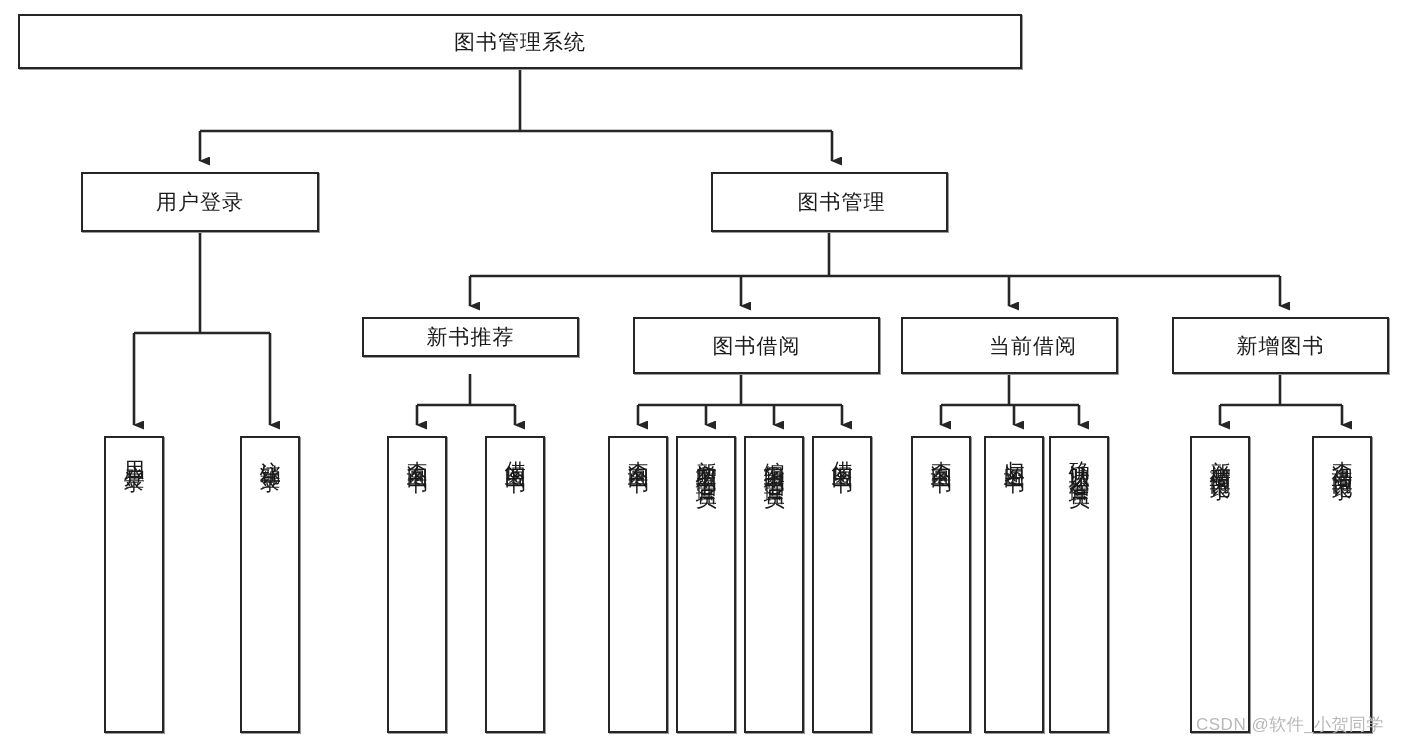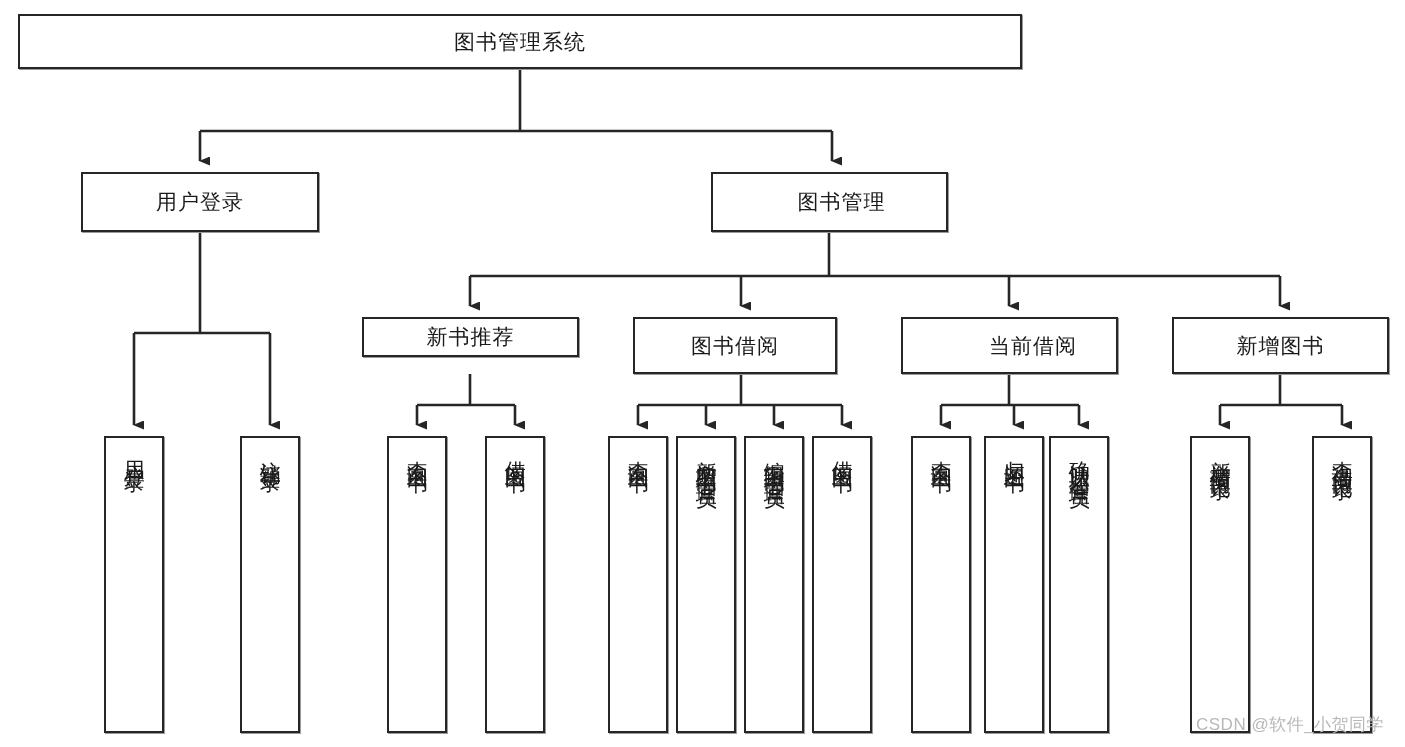--- a/index.html
+++ b/index.html
@@ -124,21 +124,21 @@
   <div class="node node-h" style="left:81px; top:172px; width:238px; height:60px;">
     <span>用户登录</span>
   </div>
   <div class="node node-h" style="left:711px; top:172px; width:237px; height:60px;padding-left:24px;">
     <span>图书管理</span>
   </div>
 
   <div class="node node-h" style="left:362px; top:317px; width:217px; height:40px;">
     <span>新书推荐</span>
   </div>
-  <div class="node node-h" style="left:633px; top:317px; width:204px; height:57px;font-family:Liberation Serif, serif;">
+  <div class="node node-h" style="left:633px; top:317px; width:247px; height:57px;font-family:Liberation Serif, serif;">
     <span>图书借阅</span>
   </div>
   <div class="node node-h" style="left:901px; top:317px; width:217px; height:57px;padding-left:47px;">
     <span>当前借阅</span>
   </div>
   <div class="node node-h" style="left:1172px; top:317px; width:217px; height:57px;">
     <span>新增图书</span>
   </div>
 
   <div class="node node-v" style="left:104px; top:436px; width:60px; height:297px;">

